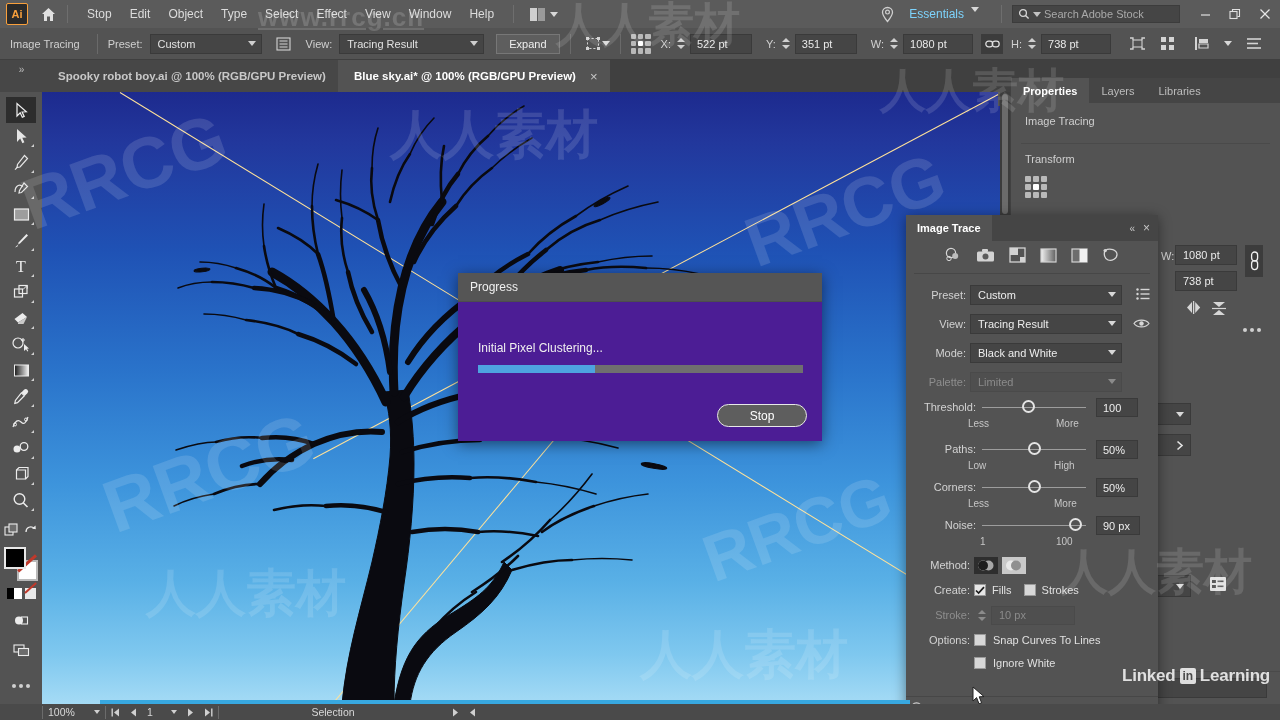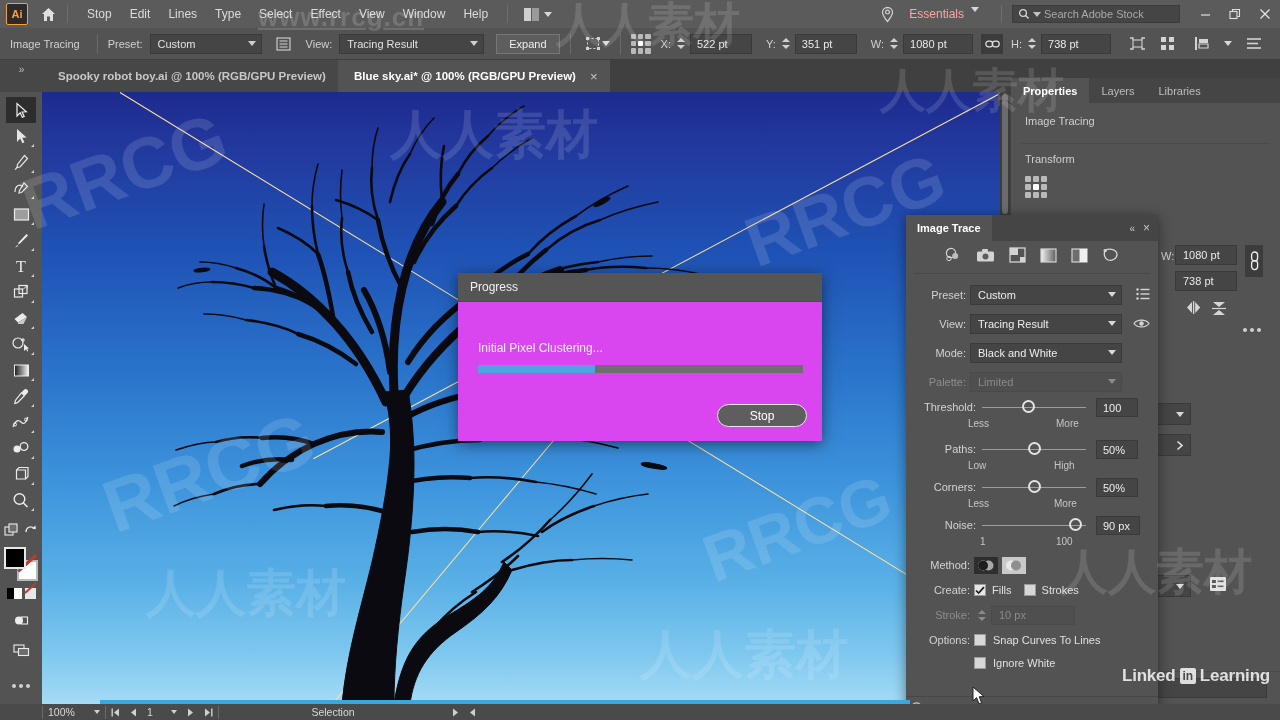--- a/index.html
+++ b/index.html
@@ -32,21 +32,21 @@
   .menu-item {
     font-size: 12px; color: #dcdcdc; padding: 4px 9px; cursor: default;
   }
   .arrange-btn { display:flex; align-items:center; gap:5px; padding: 3px 6px; }
   .arr-glyph { display:flex; }
   .arr-glyph i { display:block; width:7px; height:13px; background:#cfcfcf; }
   .arr-glyph i.b { background:#9a9a9a; margin-left:1px; }
   .caret { width:0;height:0;border-left:4px solid transparent;border-right:4px solid transparent;border-top:5px solid #d8d8d8; }
   .mb-right { margin-left:auto; display:flex; align-items:center; height:100%; }
   .loc-icon { margin-right: 14px; display:flex; }
-  .workspace { font-size:12px; color:#fca5a5; display:flex; align-items:flex-start; gap:7px; margin-right:12px;}
+  .workspace { font-size:12px; color:#7dd3fc; display:flex; align-items:flex-start; gap:7px; margin-right:12px;}
   .search-box {
     width: 168px; height: 18px; background: #454545; border:1px solid #3c3c3c;
     display:flex; align-items:center; gap:3px; padding: 0 5px; margin-right: 10px;
   }
   .search-box span.ph { font-size:11px; color:#a9a9a9; }
   .wctrls { display:flex; align-items:center; height:100%; }
   .wctrl { width:30px; height:28px; display:flex;align-items:center;justify-content:center; }
 
   
   .optbar {
@@ -171,21 +171,21 @@
     position:absolute; height:22px; background:#454545; border:1px solid #3a3a3a;
     display:flex;align-items:center;justify-content:flex-end; padding-right:6px;
   }
   .rsmall-ic { position:absolute; display:flex;align-items:center;justify-content:center; }
   .dots { display:flex; gap:3px; }
   .dots i { width:4px;height:4px;border-radius:50%;background:#d0d0d0; display:block;}
 
   
   .progress-dlg {
     position:absolute; left:458px; top:273px; width:364px; height:168px;
-    background:#d946ef; box-shadow:0 3px 14px rgba(0,0,0,.5);
+    background:#4c1d95; box-shadow:0 3px 14px rgba(0,0,0,.5);
   }
   .pd-title {
     height:29px; background:#555555; display:flex; align-items:center;
     padding-left:12px; font-size:12px; color:#f0f0f0; border-bottom:1px solid #4d4d4d;
   }
   .pd-msg { position:absolute; left:20px; top:68px; font-size:12px; color:#efefef; }
   .pd-track {
     position:absolute; left:20px; top:92px; width:325px; height:8px; background:#6f6f6f;
   }
   .pd-fill { height:8px; background:#4ea3e0; }
@@ -251,21 +251,21 @@
     <div class="ai-logo">Ai</div>
     <div class="home-icon">
       <svg width="17" height="17" viewBox="0 0 17 17">
           <path d="M8.5 2 L15 8 L13 8 L13 15 L10 15 L10 10.5 L7 10.5 L7 15 L4 15 L4 8 L2 8 Z" fill="#e0e0e0"></path>
         </svg>
     </div>
     <div class="mb-sep"></div>
     <div class="menu-items">
       <div class="menu-item">Stop</div>
       <div class="menu-item">Edit</div>
-      <div class="menu-item">Lines</div>
+      <div class="menu-item">Object</div>
       <div class="menu-item">Type</div>
       <div class="menu-item">Select</div>
       <div class="menu-item">Effect</div>
       <div class="menu-item">View</div>
       <div class="menu-item">Window</div>
       <div class="menu-item">Help</div>
     </div>
     <div class="mb-sep"></div>
     <div class="arrange-btn">
       <span class="arr-glyph">

